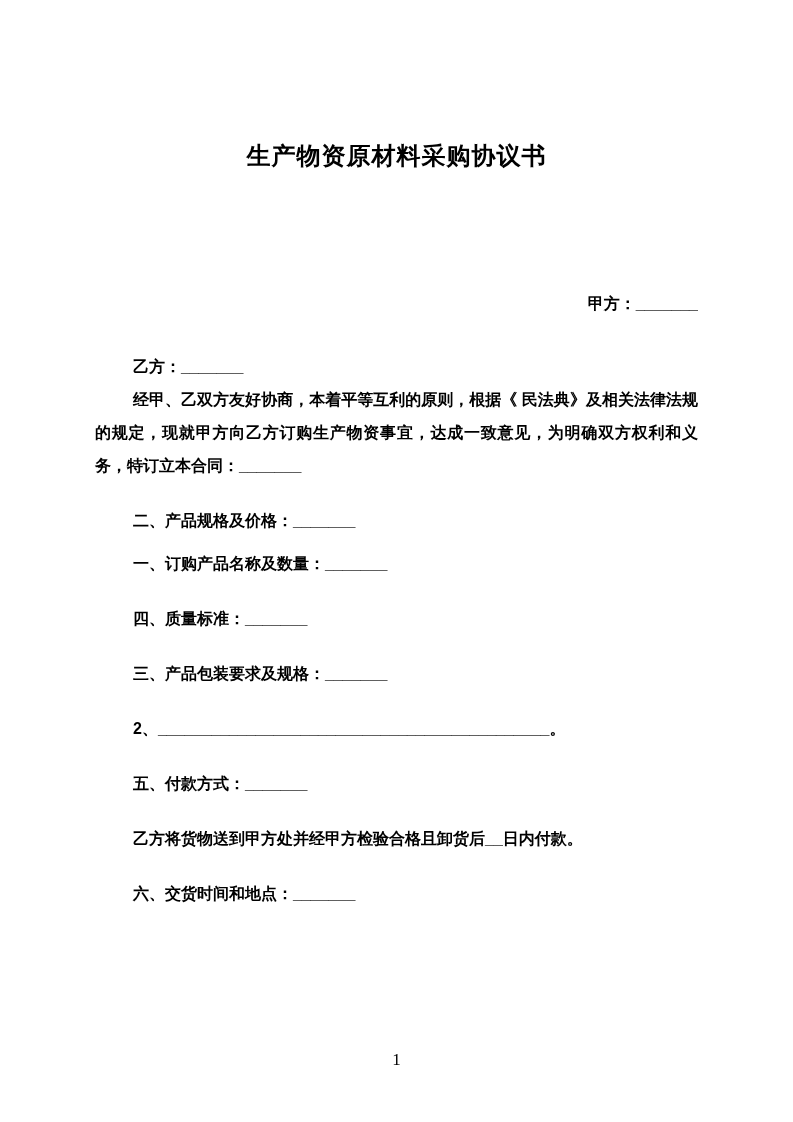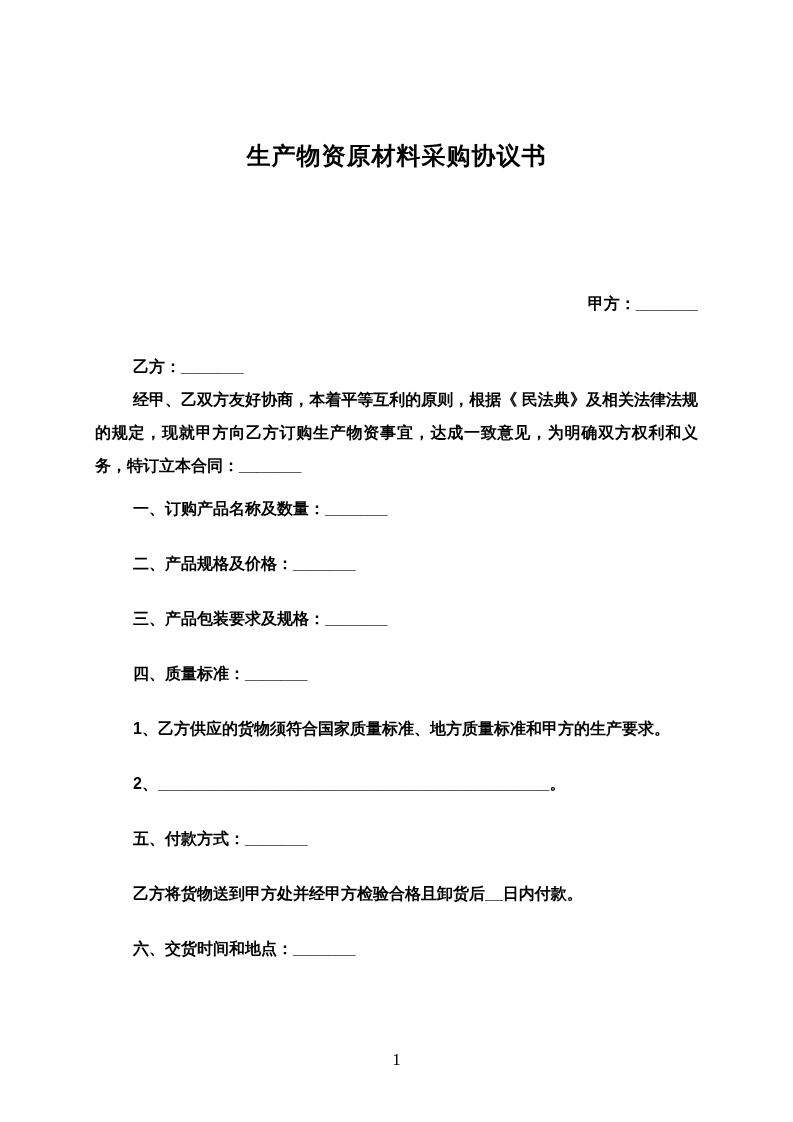--- a/index.html
+++ b/index.html
@@ -61,29 +61,28 @@
 <div class="page">
 
   <h1 class="title">生产物资原材料采购协议书</h1>
 
   <p class="line indent party-a">甲方：_______</p>
 
   <p class="line indent party-b">乙方：_______</p>
 
   <p class="preamble">经甲、乙双方友好协商，本着平等互利的原则，根据《 民法典》及相关法律法规的规定，现就甲方向乙方订购生产物资事宜，达成一致意见，为明确双方权利和义务，特订立本合同：_______</p>
 
+  <p class="line indent sec">二、产品规格及价格：_______</p>
+
   <p class="line indent sec-first">一、订购产品名称及数量：_______</p>
 
-  <p class="line indent sec">二、产品规格及价格：_______</p>
+  <p class="line indent sec">四、质量标准：_______</p>
 
   <p class="line indent sec">三、产品包装要求及规格：_______</p>
 
-  <p class="line indent sec">四、质量标准：_______</p>
-
-  <p class="line indent sec">1、乙方供应的货物须符合国家质量标准、地方质量标准和甲方的生产要求。</p>
 
   <p class="line indent sec">2、____________________________________________。</p>
 
   <p class="line indent sec">五、付款方式：_______</p>
 
   <p class="line indent sec">乙方将货物送到甲方处并经甲方检验合格且卸货后__日内付款。</p>
 
   <p class="line indent sec">六、交货时间和地点：_______</p>
 
   <div class="footer">1</div>

